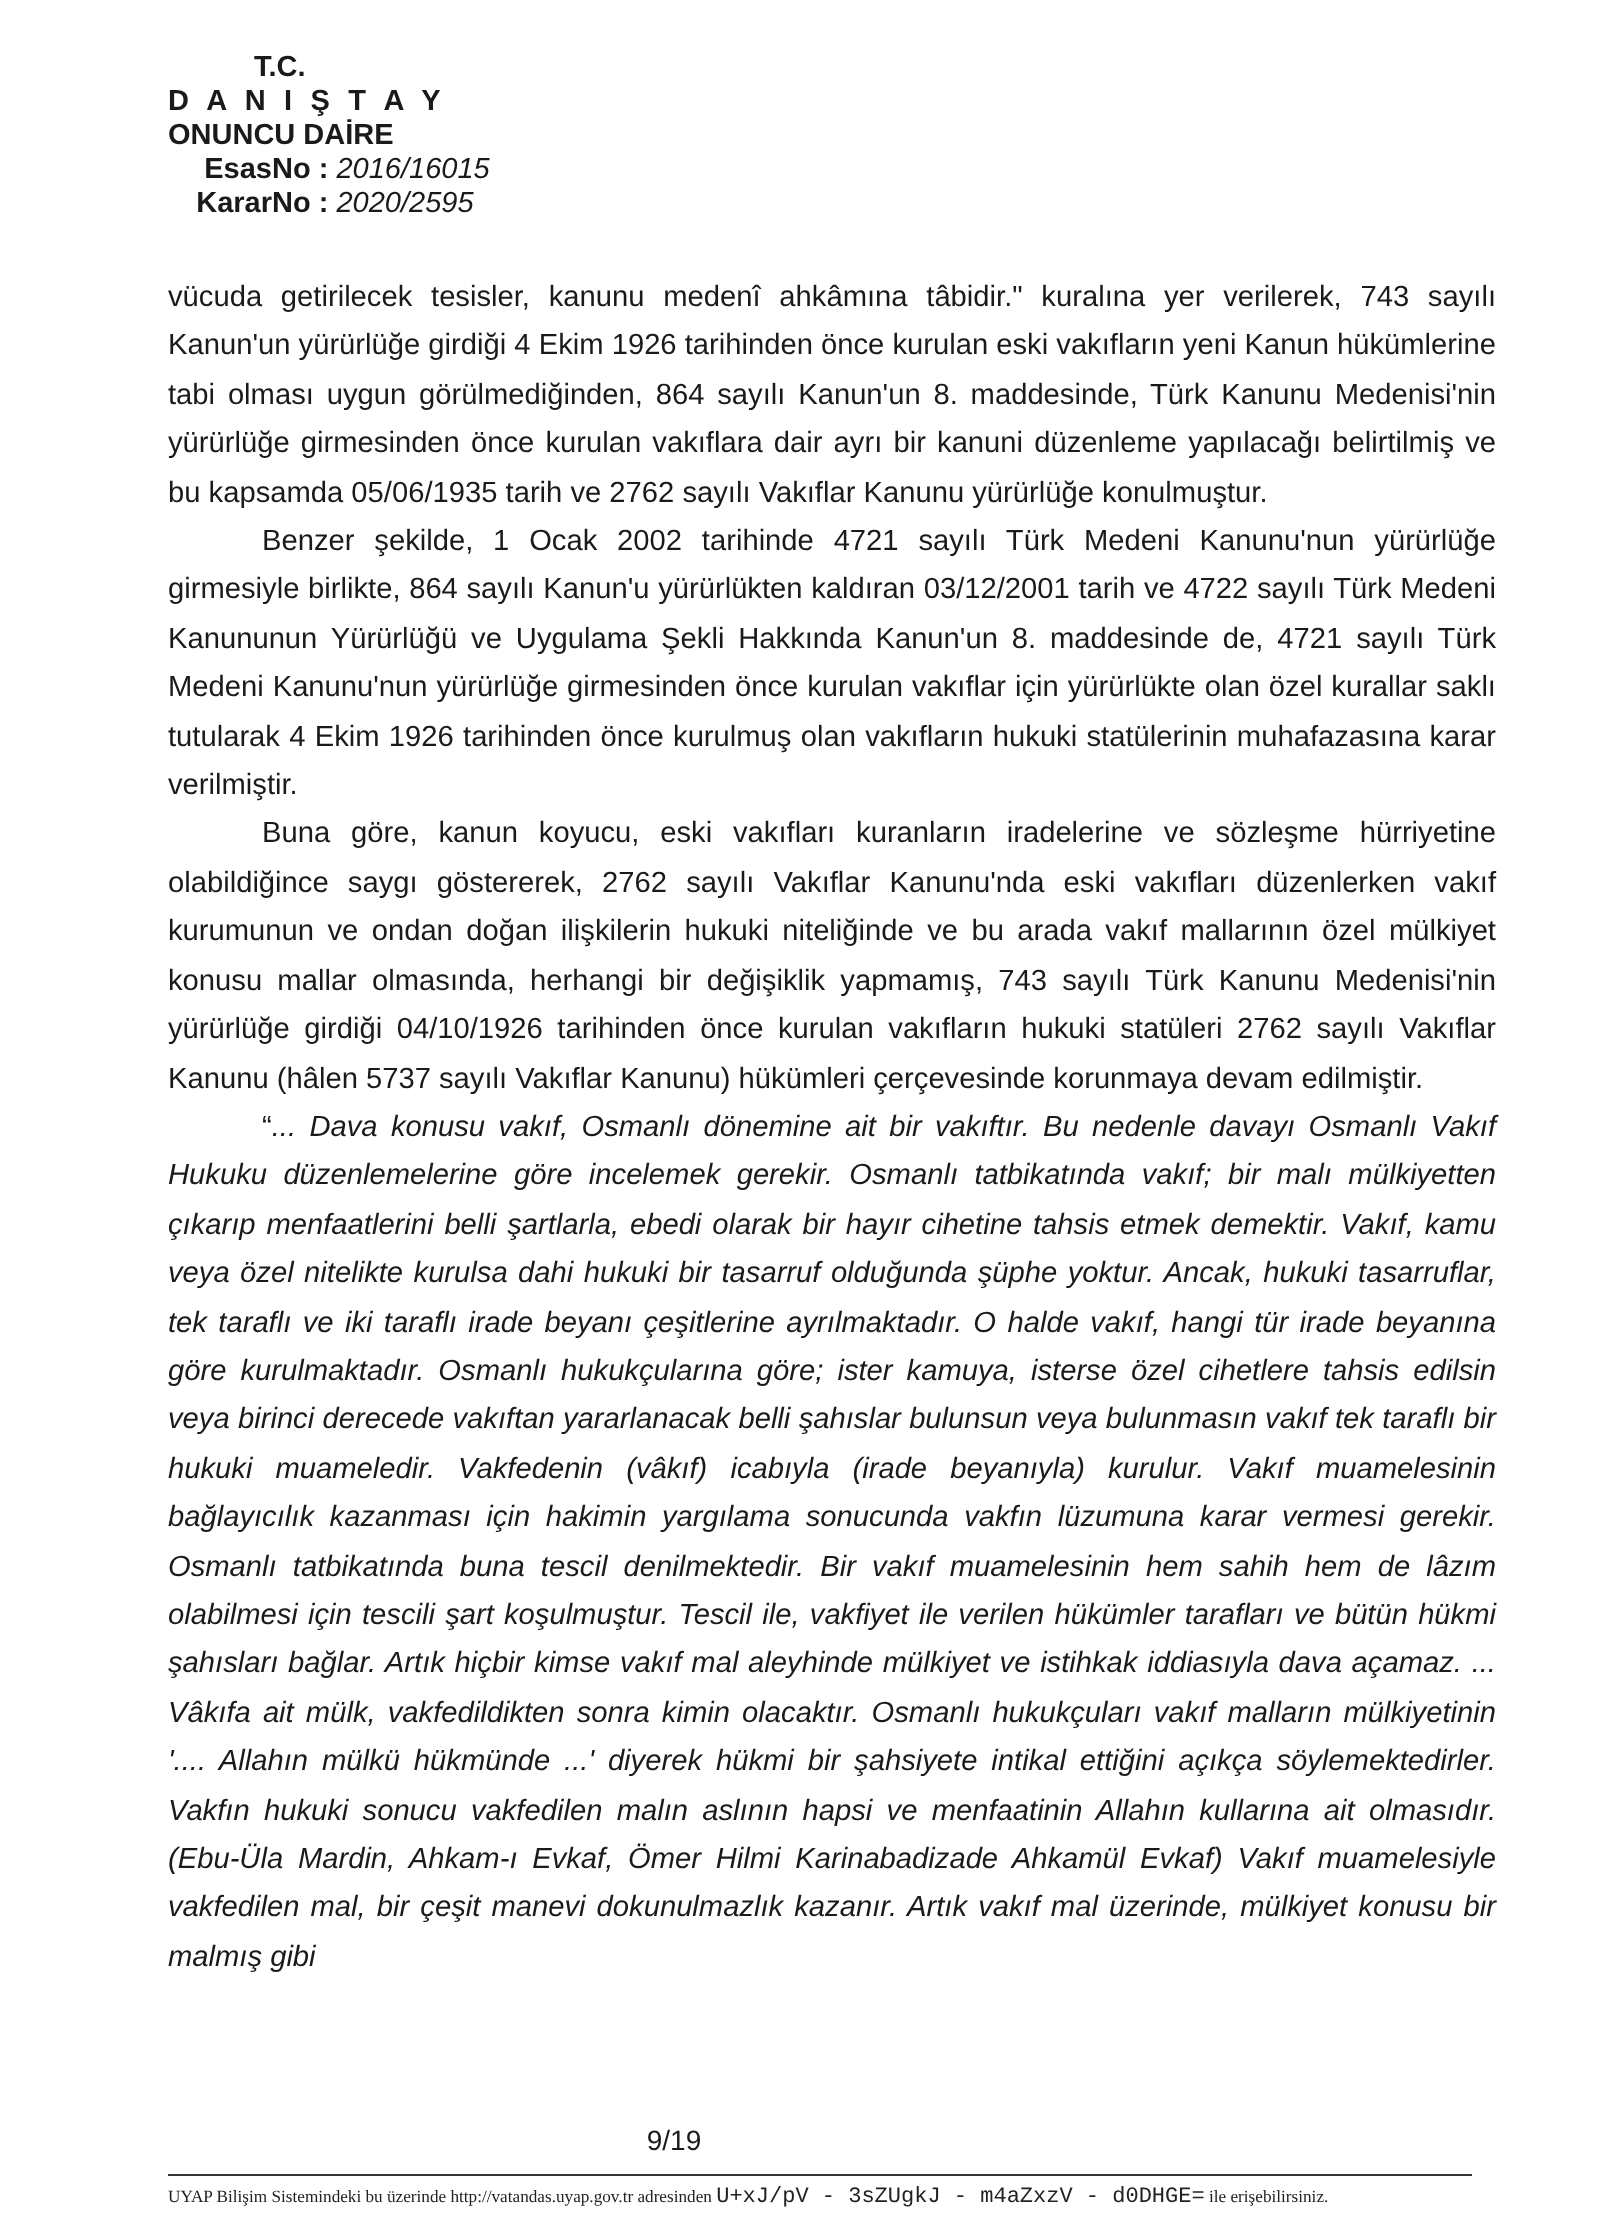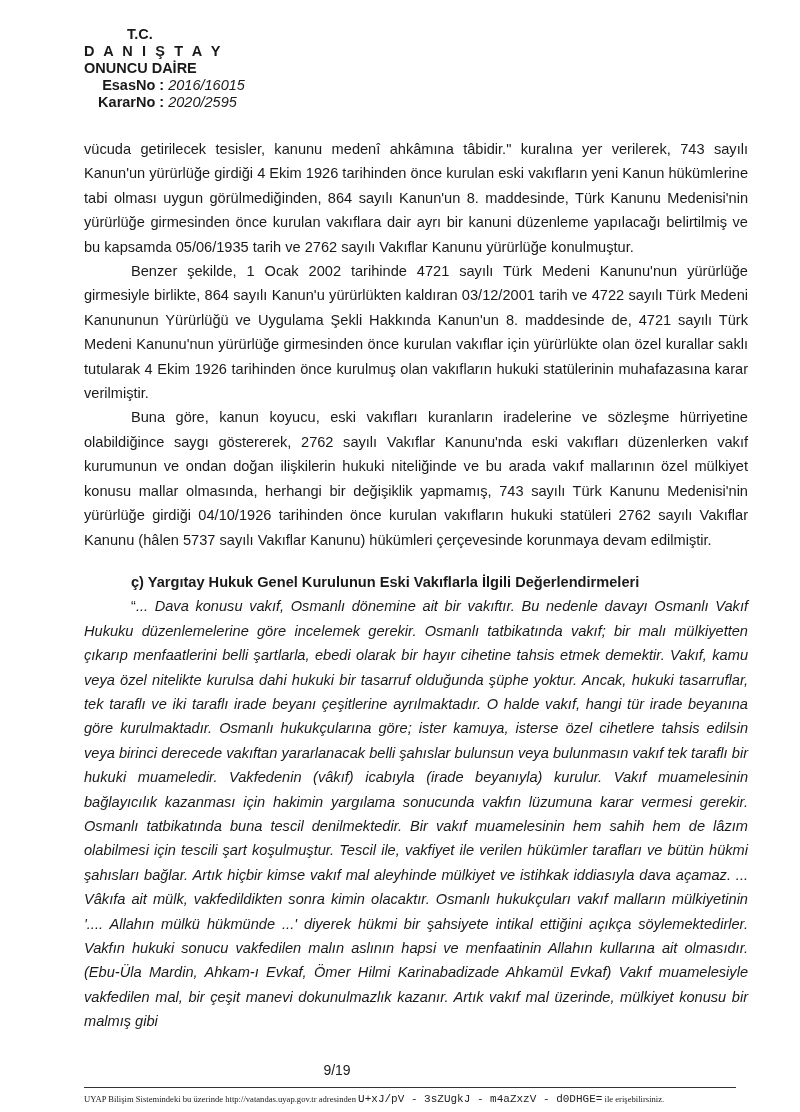--- a/index.html
+++ b/index.html
@@ -37,21 +37,20 @@
   <div class="row">
     <span class="lbl">Karar</span><span class="no">No :</span>
     <span class="val">2020/2595</span>
   </div>
 </div>
 
 <div class="content">
   <p>vücuda getirilecek tesisler, kanunu medenî ahkâmına tâbidir." kuralına yer verilerek, 743 sayılı Kanun'un yürürlüğe girdiği 4 Ekim 1926 tarihinden önce kurulan eski vakıfların yeni Kanun hükümlerine tabi olması uygun görülmediğinden, 864 sayılı Kanun'un 8. maddesinde, Türk Kanunu Medenisi'nin yürürlüğe girmesinden önce kurulan vakıflara dair ayrı bir kanuni düzenleme yapılacağı belirtilmiş ve bu kapsamda 05/06/1935 tarih ve 2762 sayılı Vakıflar Kanunu yürürlüğe konulmuştur.</p>
   <p class="indent">Benzer şekilde, 1 Ocak 2002 tarihinde 4721 sayılı Türk Medeni Kanunu'nun yürürlüğe girmesiyle birlikte, 864 sayılı Kanun'u yürürlükten kaldıran 03/12/2001 tarih ve 4722 sayılı Türk Medeni Kanununun Yürürlüğü ve Uygulama Şekli Hakkında Kanun'un 8. maddesinde de, 4721 sayılı Türk Medeni Kanunu'nun yürürlüğe girmesinden önce kurulan vakıflar için yürürlükte olan özel kurallar saklı tutularak 4 Ekim 1926 tarihinden önce kurulmuş olan vakıfların hukuki statülerinin muhafazasına karar verilmiştir.</p>
   <p class="indent">Buna göre, kanun koyucu, eski vakıfları kuranların iradelerine ve sözleşme hürriyetine olabildiğince saygı göstererek, 2762 sayılı Vakıflar Kanunu'nda eski vakıfları düzenlerken vakıf kurumunun ve ondan doğan ilişkilerin hukuki niteliğinde ve bu arada vakıf mallarının özel mülkiyet konusu mallar olmasında, herhangi bir değişiklik yapmamış, 743 sayılı Türk Kanunu Medenisi'nin yürürlüğe girdiği 04/10/1926 tarihinden önce kurulan vakıfların hukuki statüleri 2762 sayılı Vakıflar Kanunu (hâlen 5737 sayılı Vakıflar Kanunu) hükümleri çerçevesinde korunmaya devam edilmiştir.</p>
-  <p class="heading gap">ç) Yargıtay Hukuk Genel Kurulunun Eski Vakıflarla İlgili Değerlendirmeleri</p>
   <p class="indent"><span>“</span><span class="italic">... Dava konusu vakıf, Osmanlı dönemine ait bir vakıftır. Bu nedenle davayı Osmanlı Vakıf Hukuku düzenlemelerine göre incelemek gerekir. Osmanlı tatbikatında vakıf; bir malı mülkiyetten çıkarıp menfaatlerini belli şartlarla, ebedi olarak bir hayır cihetine tahsis etmek demektir. Vakıf, kamu veya özel nitelikte kurulsa dahi hukuki bir tasarruf olduğunda şüphe yoktur. Ancak, hukuki tasarruflar, tek taraflı ve iki taraflı irade beyanı çeşitlerine ayrılmaktadır. O halde vakıf, hangi tür irade beyanına göre kurulmaktadır. Osmanlı hukukçularına göre; ister kamuya, isterse özel cihetlere tahsis edilsin veya birinci derecede vakıftan yararlanacak belli şahıslar bulunsun veya bulunmasın vakıf tek taraflı bir hukuki muameledir. Vakfedenin (vâkıf) icabıyla (irade beyanıyla) kurulur. Vakıf muamelesinin bağlayıcılık kazanması için hakimin yargılama sonucunda vakfın lüzumuna karar vermesi gerekir. Osmanlı tatbikatında buna tescil denilmektedir. Bir vakıf muamelesinin hem sahih hem de lâzım olabilmesi için tescili şart koşulmuştur. Tescil ile, vakfiyet ile verilen hükümler tarafları ve bütün hükmi şahısları bağlar. Artık hiçbir kimse vakıf mal aleyhinde mülkiyet ve istihkak iddiasıyla dava açamaz.  ... Vâkıfa ait mülk, vakfedildikten sonra kimin olacaktır. Osmanlı hukukçuları vakıf malların mülkiyetinin '.... Allahın mülkü hükmünde ...' diyerek hükmi bir şahsiyete intikal ettiğini açıkça söylemektedirler. Vakfın hukuki sonucu vakfedilen malın aslının hapsi ve menfaatinin Allahın kullarına ait olmasıdır. (Ebu-Üla Mardin, Ahkam-ı Evkaf, Ömer Hilmi Karinabadizade Ahkamül Evkaf) Vakıf muamelesiyle vakfedilen mal, bir çeşit manevi dokunulmazlık kazanır. Artık vakıf mal üzerinde, mülkiyet konusu bir malmış gibi</span></p>
 </div>
 
 <div class="page-num">9/19</div>
 <div class="footer-line"></div>
 <div class="footer">
   <span>UYAP Bilişim Sistemindeki bu üzerinde http://vatandas.uyap.gov.tr adresinden</span>
   <span class="code">U+xJ/pV - 3sZUgkJ - m4aZxzV - d0DHGE=</span>
   <span>ile erişebilirsiniz.</span>
 </div>

